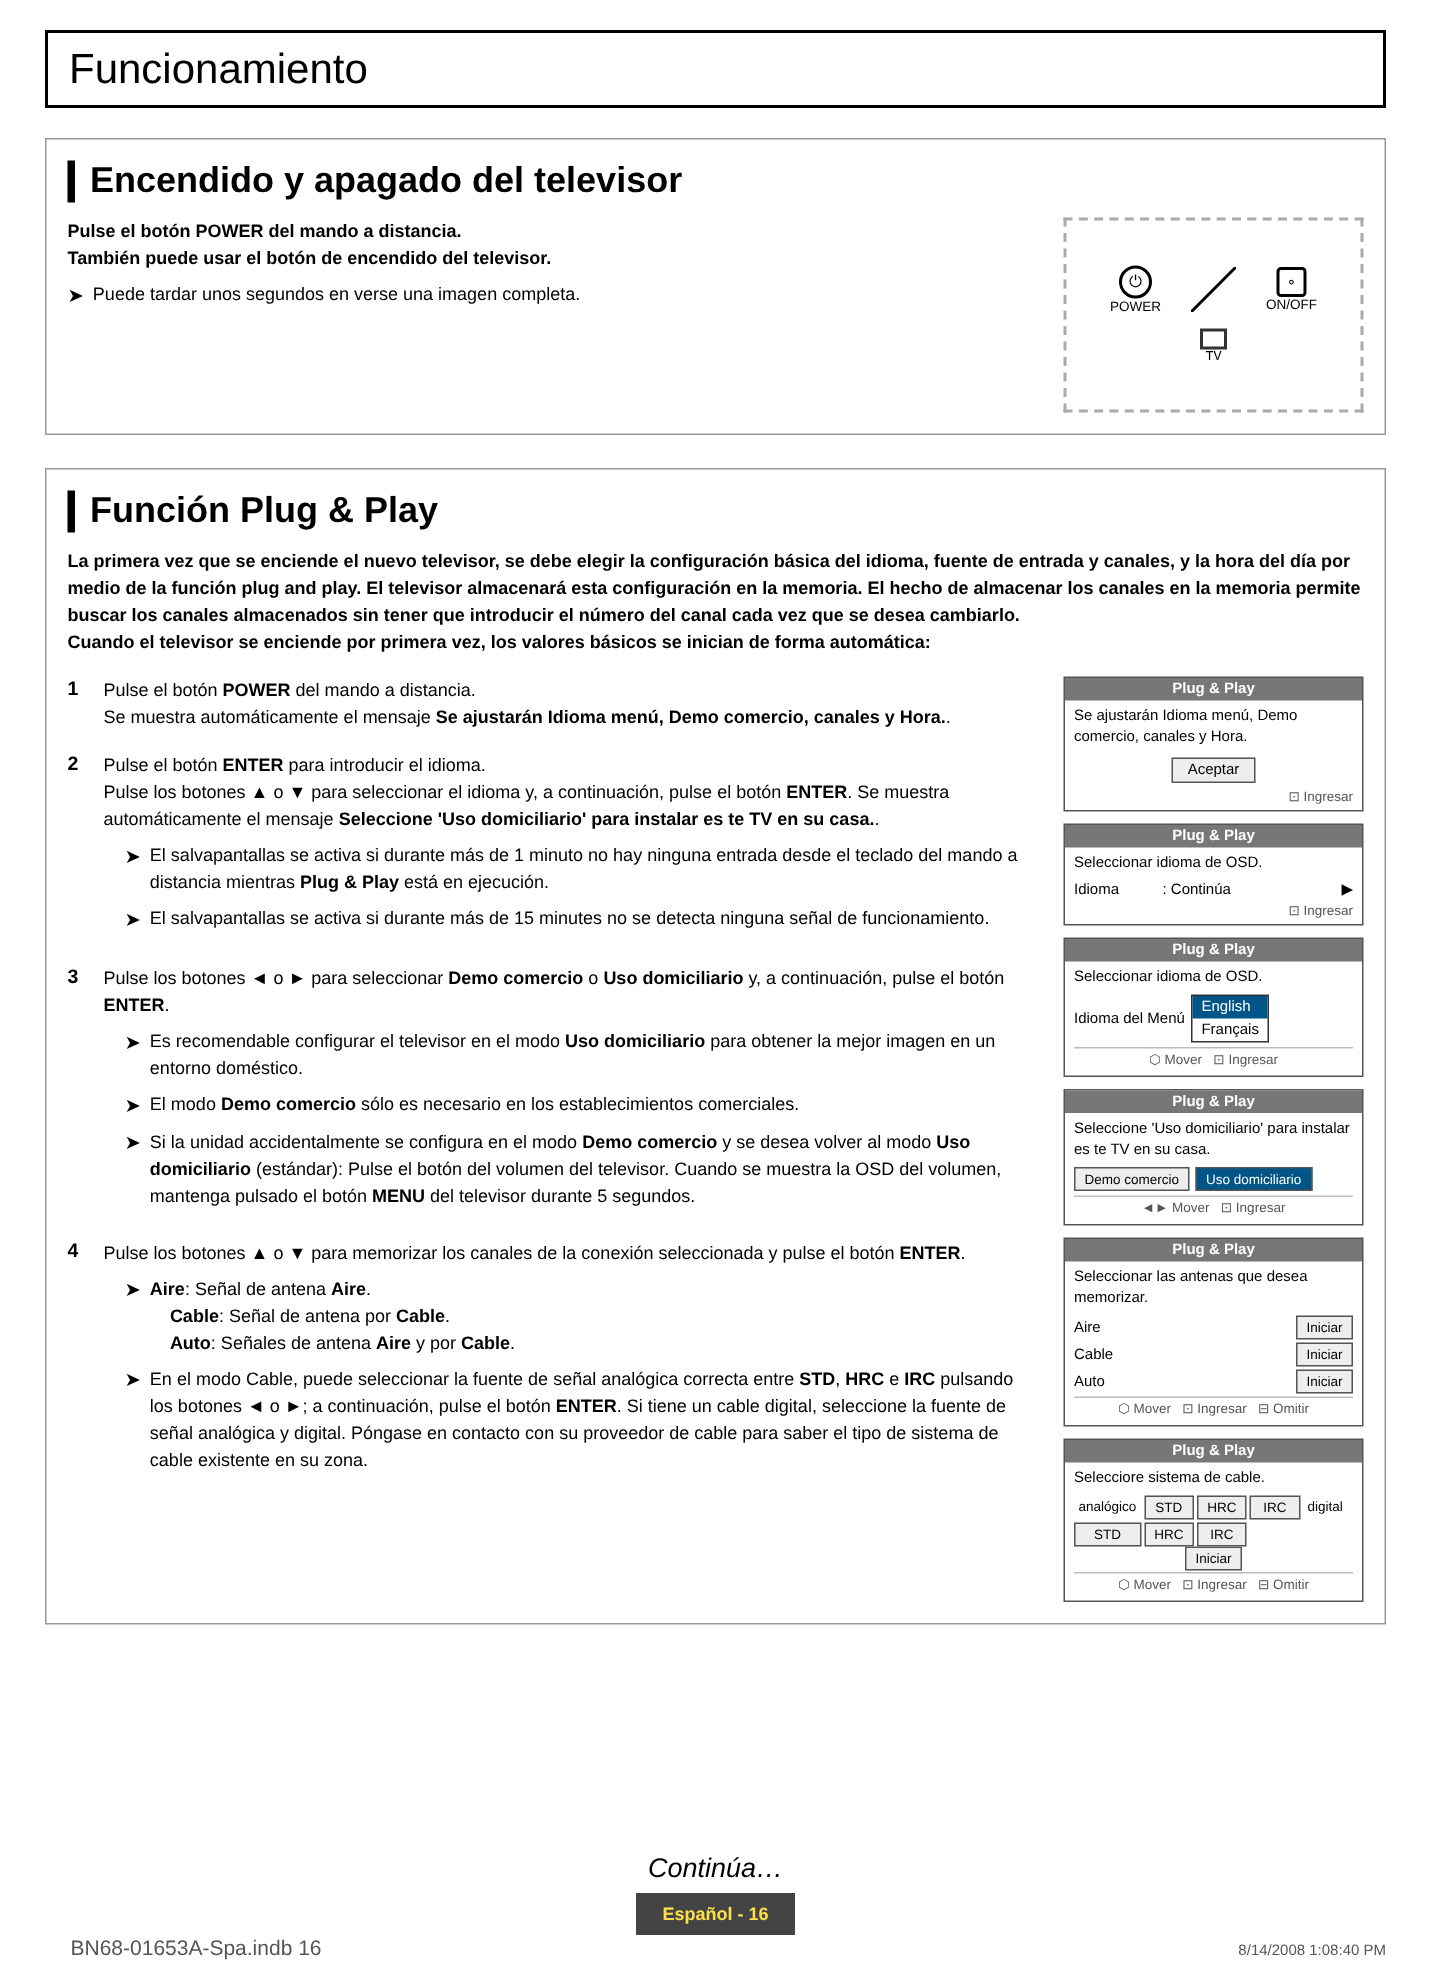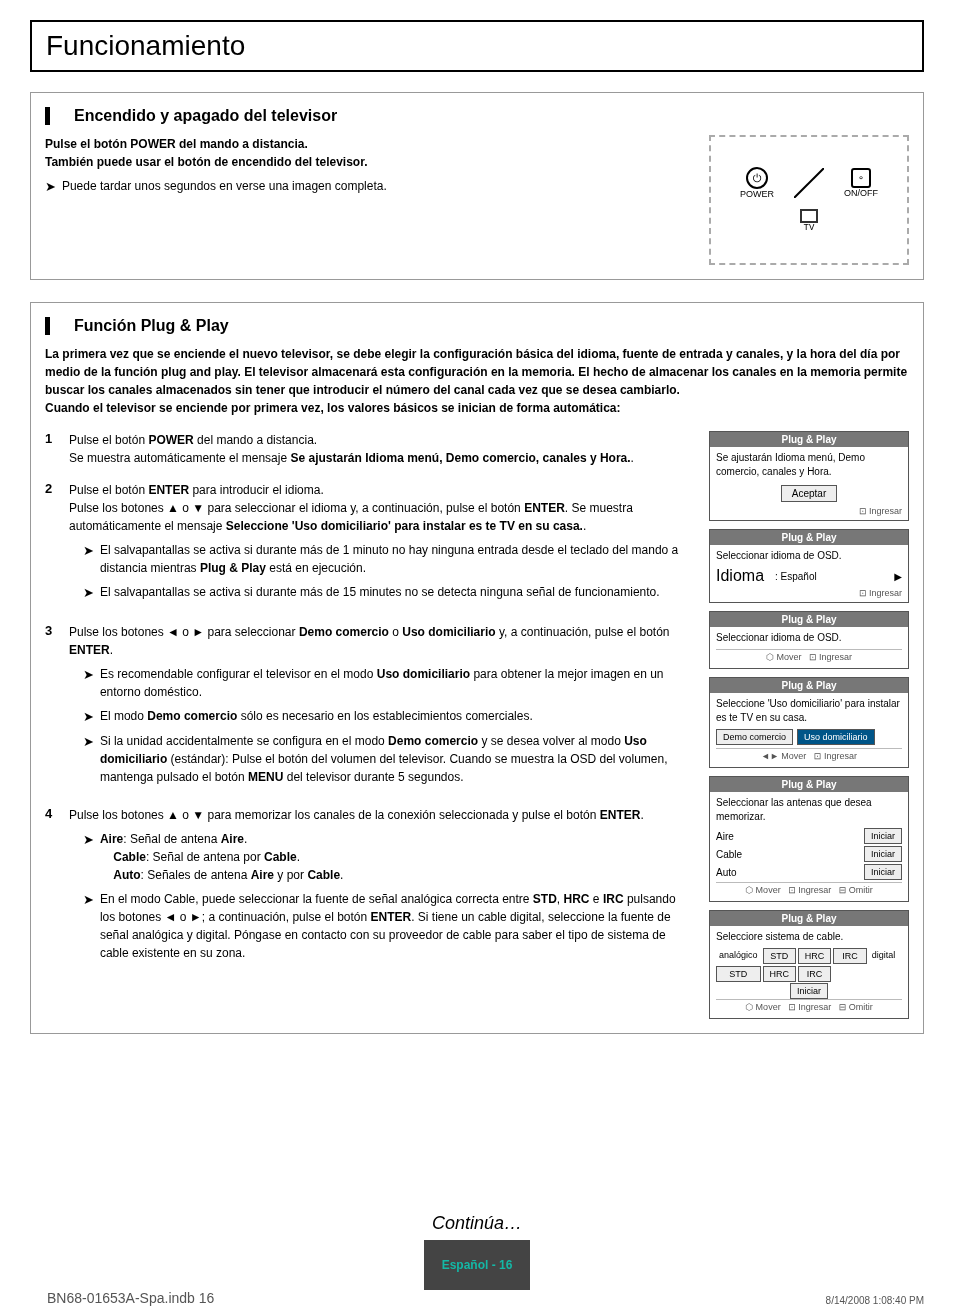--- a/index.html
+++ b/index.html
@@ -24,24 +24,24 @@
       font-size: 28px;
       font-weight: normal;
       border: 2px solid #000;
       padding: 8px 14px;
       margin-bottom: 20px;
       display: inline-block;
       width: 100%;
     }
     
     .section-header {
-      font-size: 16px;
+      font-size: 24px;
       font-weight: bold;
       border-left: 5px solid #000;
-      padding-left: 24px;
+      padding-left: 10px;
       margin-bottom: 10px;
     }
     .section-block {
       border: 1px solid #999;
       padding: 14px 14px 14px 14px;
       margin-bottom: 22px;
     }
     
     .section-row {
       display: flex;
@@ -210,21 +210,21 @@
       color: #555;
       margin-top: 2px;
     }
     .panel-row {
       display: flex;
       align-items: center;
       gap: 4px;
       margin-bottom: 3px;
     }
     .panel-label-cell {
-      font-size: 16px;
+      font-size: 10px;
       min-width: 55px;
     }
     .panel-value-cell {
       font-size: 10px;
       flex: 1;
     }
     .panel-arrow {
       font-size: 10px;
     }
     .panel-lang-list {
@@ -301,22 +301,22 @@
       flex-direction: column;
       align-items: center;
       gap: 6px;
     }
     .continua-text {
       font-style: italic;
       font-size: 18px;
     }
     .page-number-bar {
       background: #444;
-      color: #14b8a6;
-      padding: 18px 18px;
+      color: #fde047;
+      padding: 7px 18px;
       font-size: 12px;
       font-weight: bold;
     }
     .footer-file-info {
       position: absolute;
       bottom: 4px;
       left: 36px;
       font-size: 14px;
       color: #555;
       padding-left: 11px;
@@ -469,31 +469,38 @@
             <div class="panel-enter-hint">⊡ Ingresar</div>
           </div>
         </div>
 
         <div class="screen-panel">
           <div class="panel-title">Plug &amp; Play</div>
           <div class="panel-body">
             <div class="panel-text">Seleccionar idioma de OSD.</div>
             <div class="panel-row">
               <span class="panel-label-cell">Idioma</span>
-              <span class="panel-value-cell">: Español</span>
+              <span class="panel-value-cell">: Continúa</span>
               <span class="panel-arrow">▶</span>
             </div>
             <div class="panel-enter-hint">⊡ Ingresar</div>
           </div>
         </div>
 
         <div class="screen-panel">
           <div class="panel-title">Plug &amp; Play</div>
           <div class="panel-body">
             <div class="panel-text">Seleccionar idioma de OSD.</div>
+            <div class="panel-row">
+              <span class="panel-label-cell">Idioma del Menú</span>
+              <div class="panel-lang-list">
+                <div class="panel-lang-item selected">English</div>
+                <div class="panel-lang-item">Français</div>
+              </div>
+            </div>
             <div class="panel-mover-hint">⬡ Mover &nbsp; ⊡ Ingresar</div>
           </div>
         </div>
 
         <div class="screen-panel">
           <div class="panel-title">Plug &amp; Play</div>
           <div class="panel-body">
             <div class="panel-text">Seleccione 'Uso domiciliario' para instalar es te TV en su casa.</div>
             <div class="panel-btn-row">
               <span class="panel-btn-sm">Demo comercio</span>

